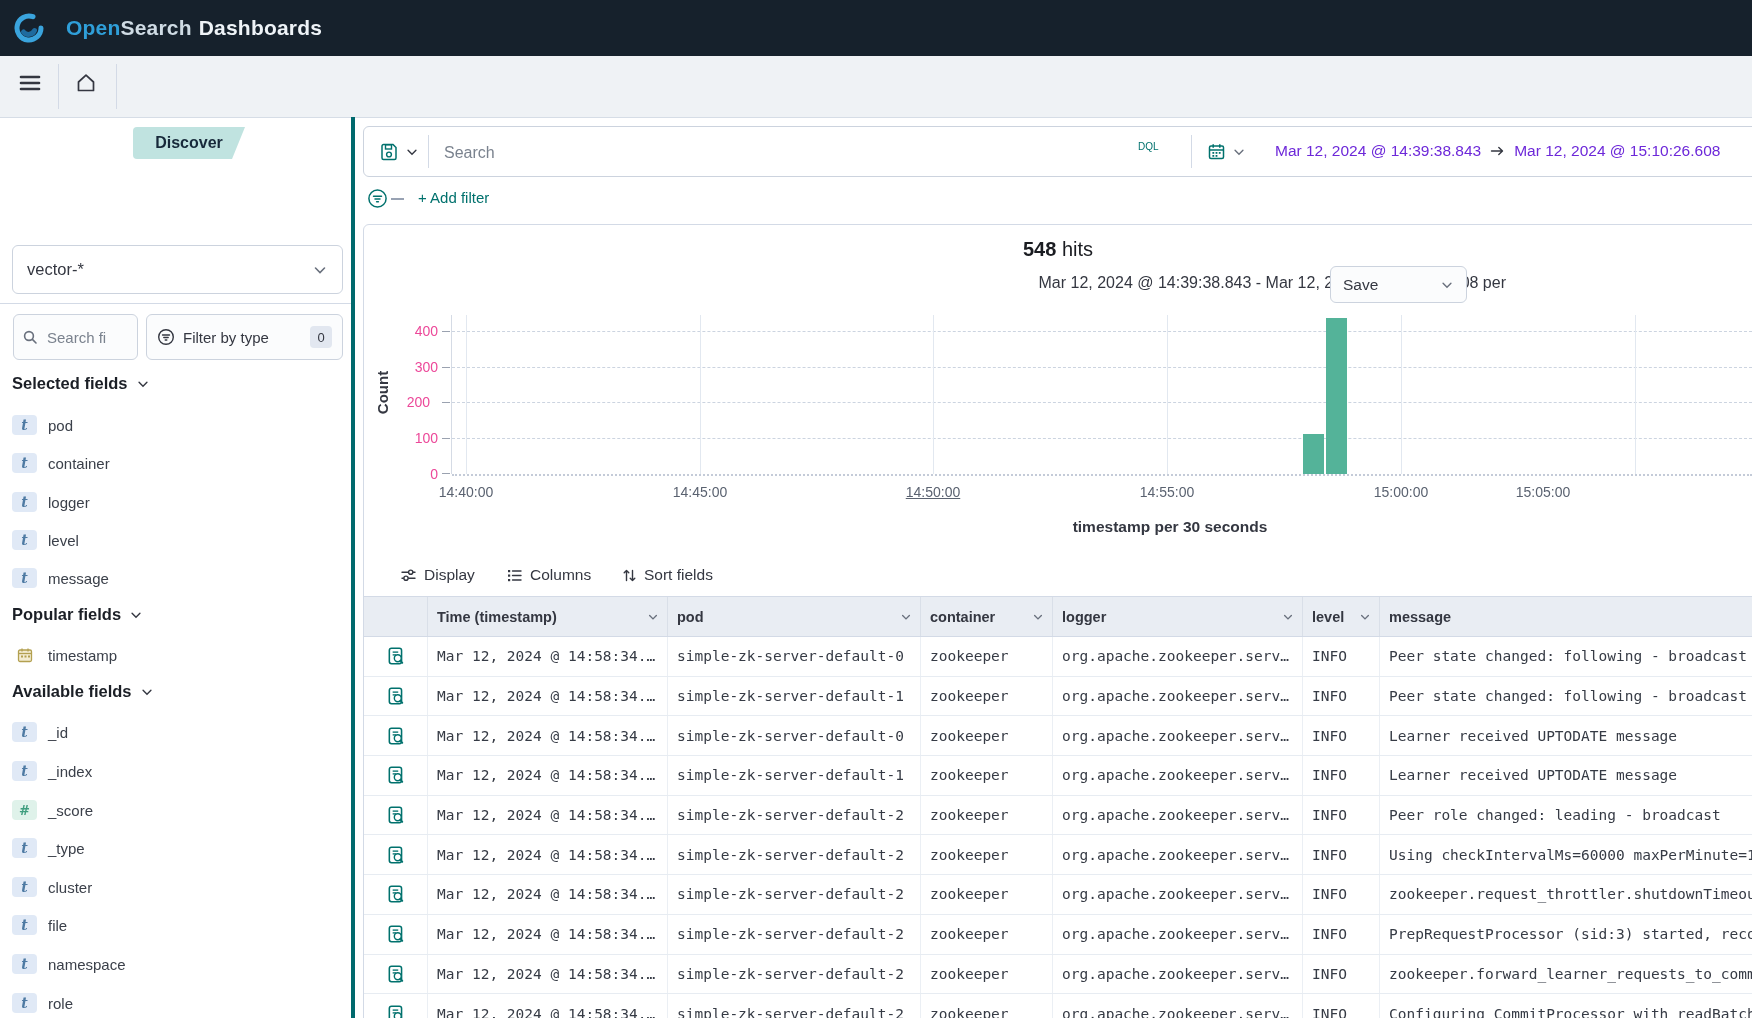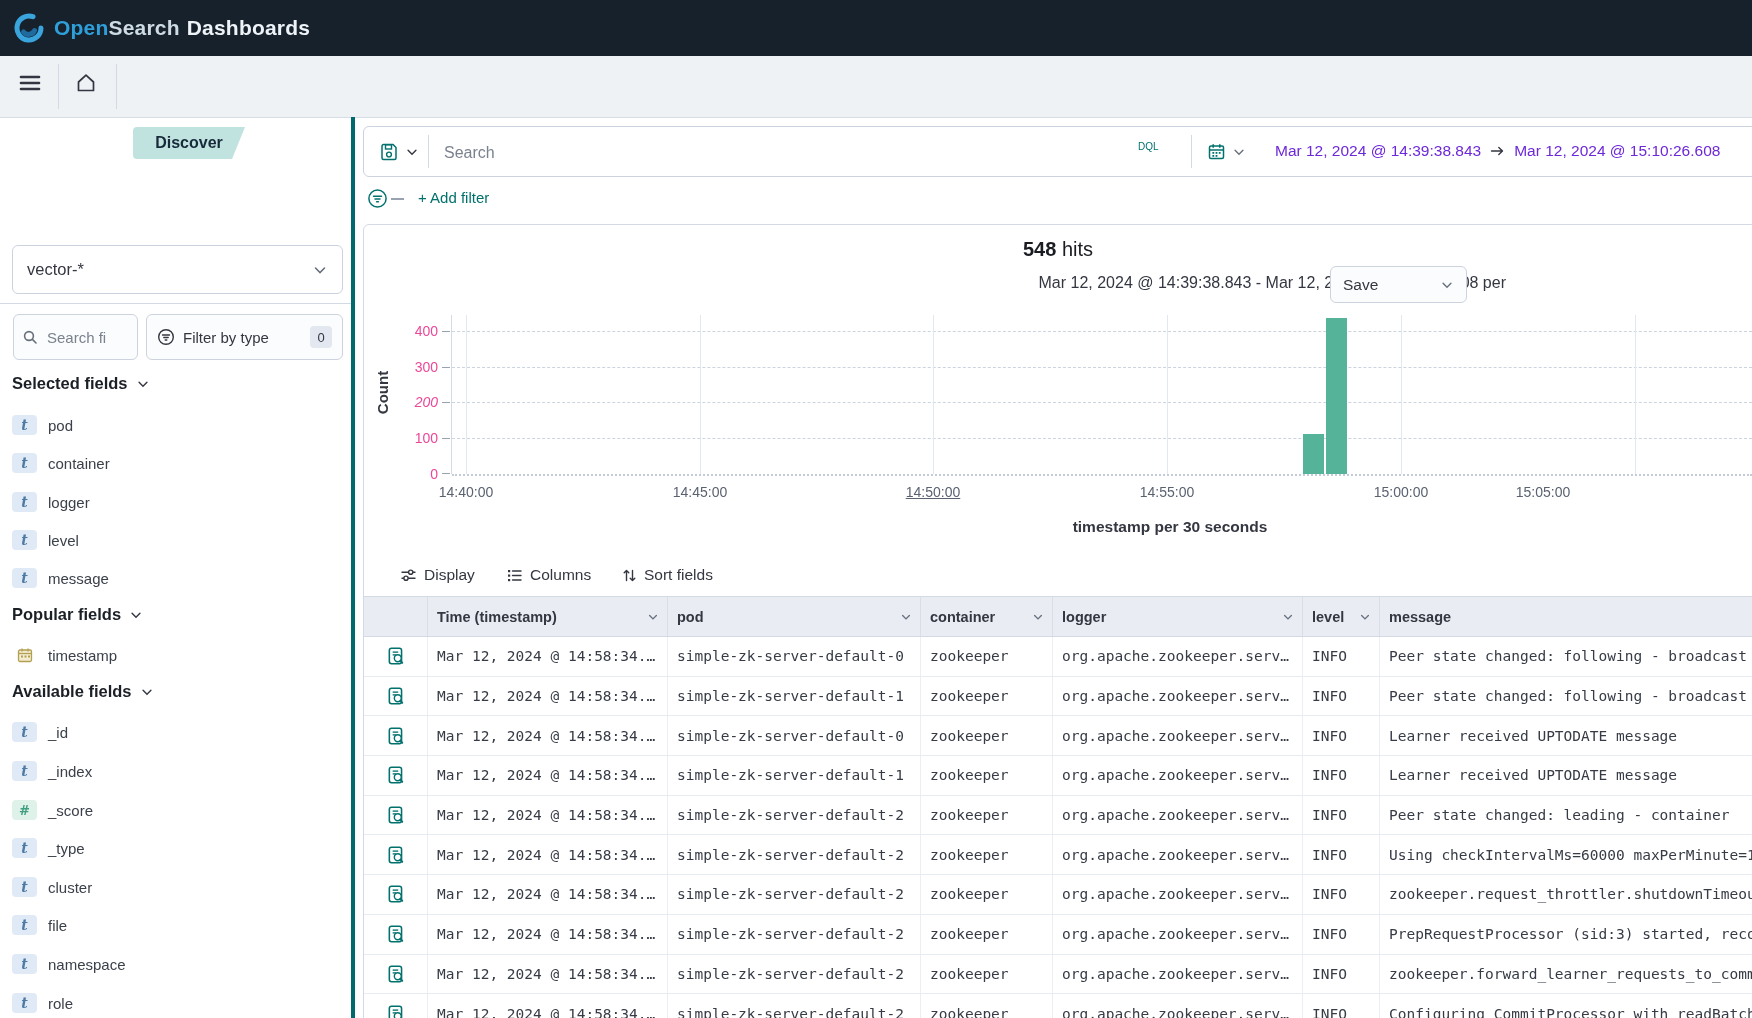--- a/index.html
+++ b/index.html
@@ -7,21 +7,21 @@
     position:relative;width:1752px;height:1018px;overflow:hidden;
     background:#ffffff;
     font-family:"Liberation Sans","DejaVu Sans",sans-serif;
     color:#343741;
   }
   .abs{position:absolute;}
   svg{display:block;}
 
   
   .topbar{left:0;top:0;width:1752px;height:56px;background:#16212c;display:flex;align-items:center;}
-  .brand{display:flex;align-items:center;gap:10px;margin-left:14px;}
+  .brand{display:flex;align-items:center;gap:22px;margin-left:14px;}
   .brand-text{font-size:21px;font-weight:bold;letter-spacing:.2px;}
   .brand-open{color:#2f9fd9;}
   .brand-search{color:#cfdbe4;}
   .brand-dash{color:#eef3f7;margin-left:7px;}
 
   
   .navbar{left:0;top:56px;width:1752px;height:61px;background:#eff2f5;border-bottom:1px solid #d6dde6;}
   .vdiv{position:absolute;top:8px;width:1px;height:45px;background:#d3dae6;}
   .crumb{position:absolute;left:133px;top:71px;width:112px;height:32px;background:#c0e3e0;
     clip-path:polygon(0 0,100% 0,calc(100% - 13px) 100%,0 100%);
@@ -362,21 +362,21 @@
 <div class="grid-v" style="left:1635px;"></div>
 
 <div class="ytick" style="top:331px;"></div>
 <div class="ytick" style="top:367px;"></div>
 <div class="ytick" style="top:402px;"></div>
 <div class="ytick" style="top:438px;"></div>
 <div class="ytick" style="top:473px;"></div>
 
 <div class="ylab" style="left:390px;top:323px;">400</div>
 <div class="ylab" style="left:390px;top:359px;">300</div>
-<div class="ylab" style="left:390px;top:394px;font-style:italic;">200</div>
+<div class="ylab" style="left:382px;top:394px;">200</div>
 <div class="ylab" style="left:390px;top:430px;">100</div>
 <div class="ylab" style="left:390px;top:466px;">0</div>
 
 <div class="xlab" style="left:421px;">14:40:00</div>
 <div class="xlab" style="left:655px;">14:45:00</div>
 <div class="xlab" style="left:888px;text-decoration:underline;">14:50:00</div>
 <div class="xlab" style="left:1122px;">14:55:00</div>
 <div class="xlab" style="left:1356px;">15:00:00</div>
 <div class="xlab" style="left:1498px;">15:05:00</div>
 
@@ -533,21 +533,21 @@
           <line x1="6" y1="8" x2="9" y2="8" stroke="#00716d" stroke-width="1.2"></line>
           <circle cx="10.6" cy="11" r="3.1" fill="#fff" stroke="#00716d" stroke-width="1.3"></circle>
           <line x1="12.8" y1="13.2" x2="14.8" y2="15.2" stroke="#00716d" stroke-width="1.4" stroke-linecap="round"></line>
         </svg>
       </div>
     <div class="td">Mar 12, 2024 @ 14:58:34.…</div>
     <div class="td">simple-zk-server-default-2</div>
     <div class="td">zookeeper</div>
     <div class="td">org.apache.zookeeper.serv…</div>
     <div class="td">INFO</div>
-    <div class="td">Peer state changed: leading - container</div>
+    <div class="td">Peer role changed: leading - broadcast</div>
   </div>
   <div class="trow drow">
     <div class="td expand">
         <svg width="20" height="20" viewBox="0 0 18 18">
           <rect x="3" y="2" width="11" height="14" rx="2" fill="none" stroke="#00716d" stroke-width="1.4"></rect>
           <line x1="6" y1="5.5" x2="11" y2="5.5" stroke="#00716d" stroke-width="1.2"></line>
           <line x1="6" y1="8" x2="9" y2="8" stroke="#00716d" stroke-width="1.2"></line>
           <circle cx="10.6" cy="11" r="3.1" fill="#fff" stroke="#00716d" stroke-width="1.3"></circle>
           <line x1="12.8" y1="13.2" x2="14.8" y2="15.2" stroke="#00716d" stroke-width="1.4" stroke-linecap="round"></line>
         </svg>

